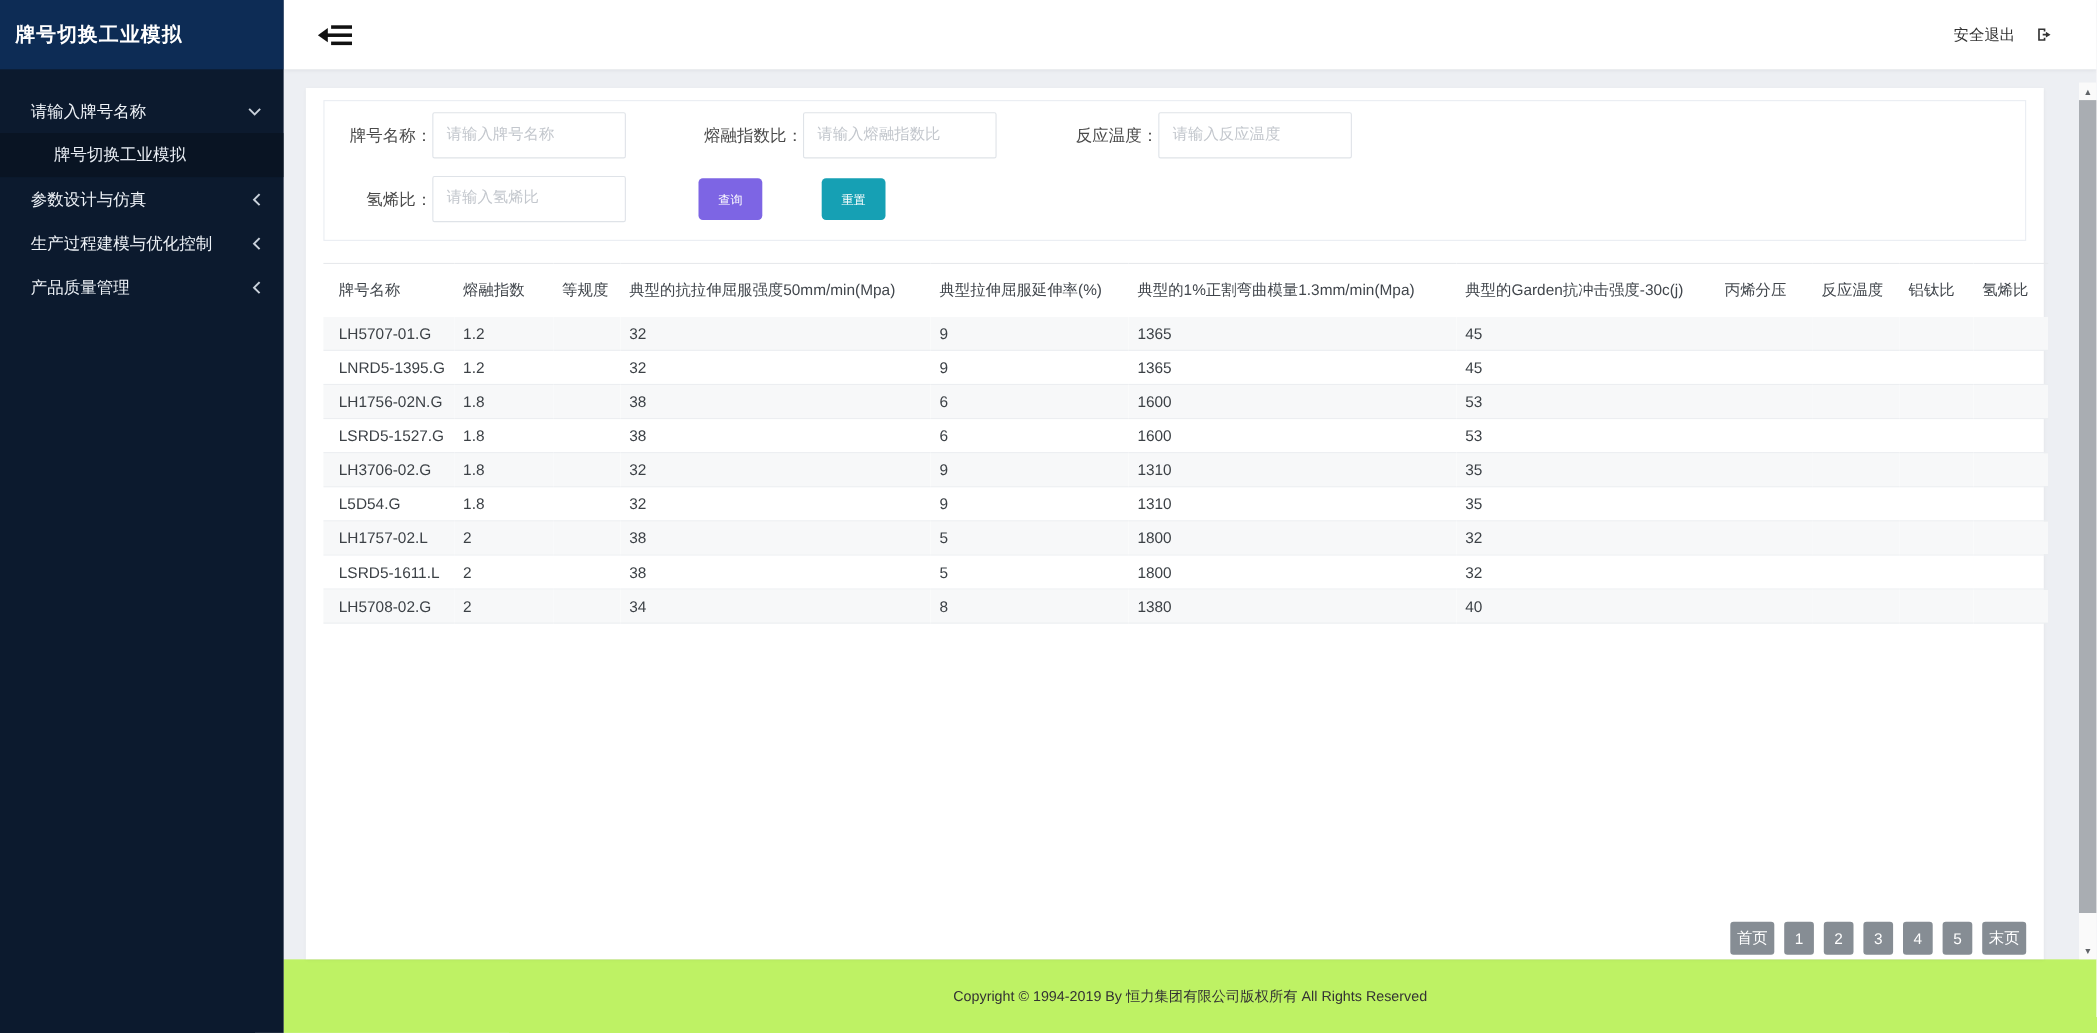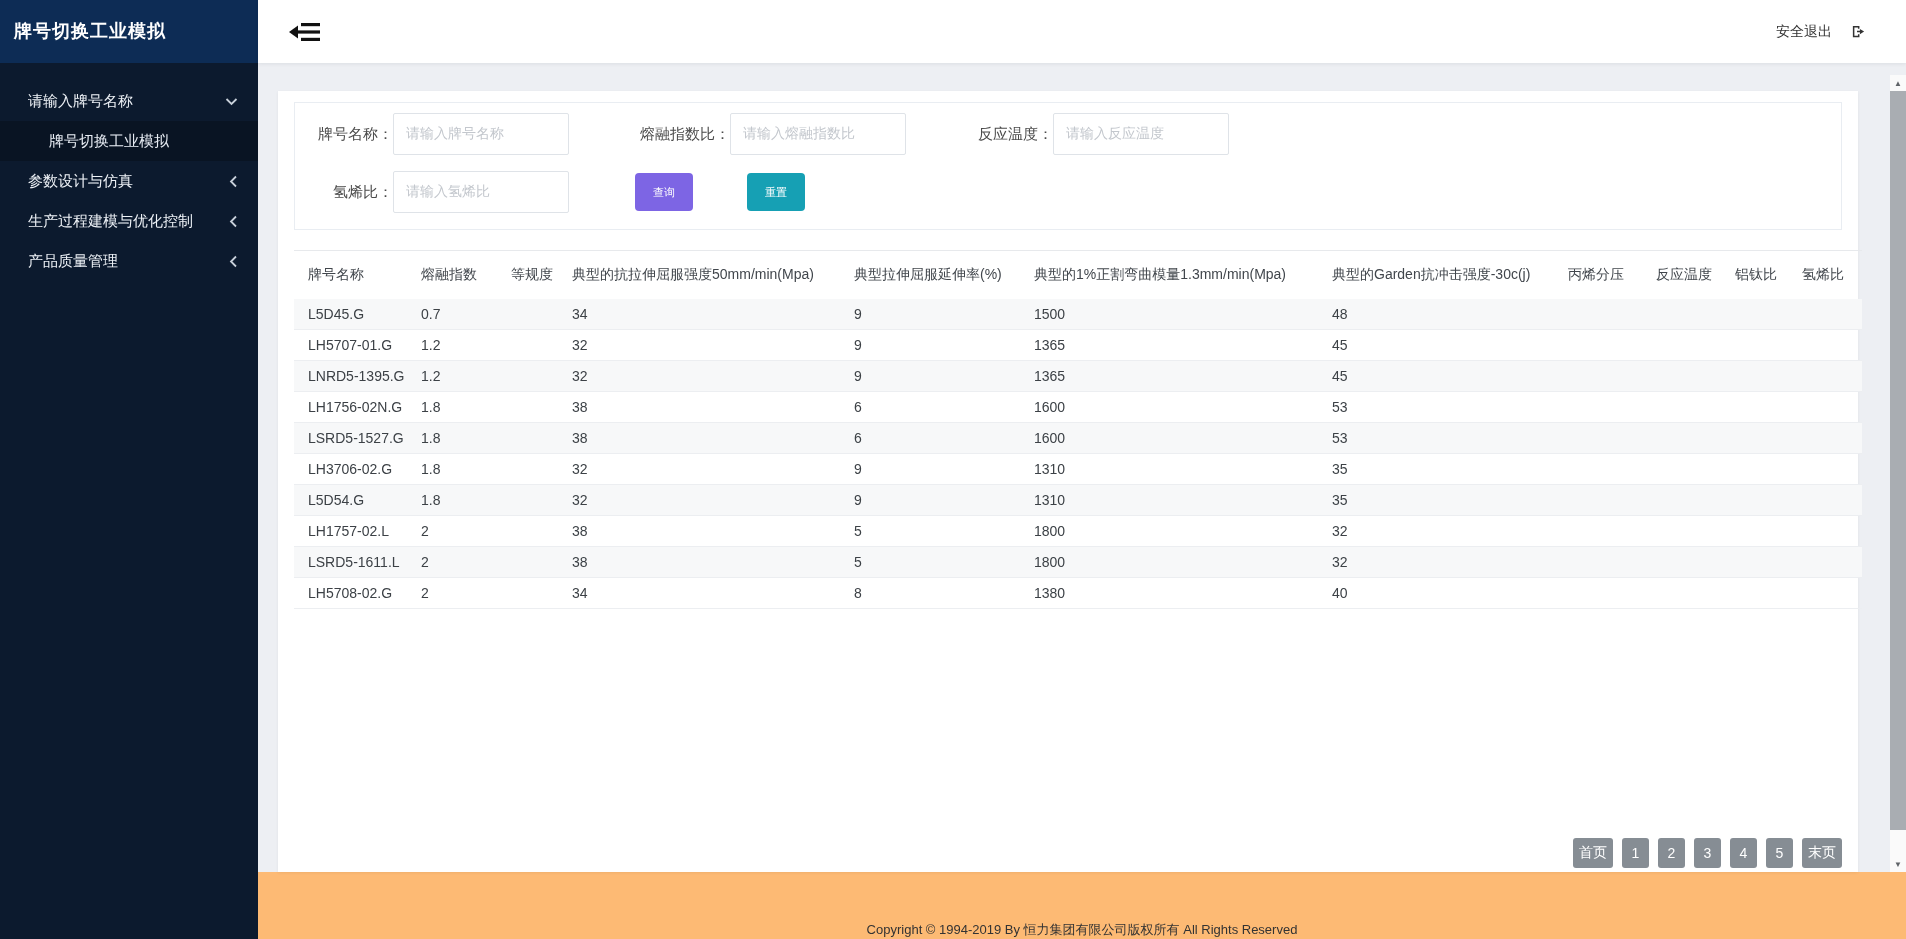--- a/index.html
+++ b/index.html
@@ -25,21 +25,21 @@
 
   
   .main{flex:1;display:flex;flex-direction:column;height:939px;min-width:0;}
   .topbar{height:63px;flex:0 0 63px;background:#fff;display:flex;align-items:center;
     justify-content:space-between;padding:0 22px 0 30px;box-shadow:0 1px 4px rgba(0,21,41,.08);
     position:relative;z-index:3;}
   .toggle{display:flex;align-items:center;cursor:pointer;}
   .logout{display:flex;align-items:center;gap:19px;font-size:14px;color:#333;cursor:pointer;margin-right:18px;}
 
   .content{flex:1;position:relative;background:#edeff3;min-height:0;}
-  .card{position:absolute;left:20px;top:28px;width:1580px;bottom:0;background:#fff;
+  .card{position:absolute;left:20px;top:17px;width:1580px;bottom:0;background:#fff;
     box-shadow:0 1px 3px rgba(0,0,0,.06);display:flex;flex-direction:column;}
 
   
   .searchbox{margin:11px 16px 0 16px;border:1px solid #e9edf2;padding:10px 0 0 16px;}
   .form-row{display:flex;align-items:center;margin-bottom:16px;}
   .fg{display:flex;align-items:center;}
   .lbl{font-size:15px;color:#4a4a4a;width:82px;text-align:right;white-space:nowrap;}
   .fg-wide .lbl{width:96px;}
   .inp{width:176px;height:42px;border:1px solid #dfe3e8;border-radius:2px;padding:0 12px;
     font-size:14px;color:#333;outline:none;font-family:Liberation Mono, monospace;}
@@ -66,21 +66,21 @@
 
   
   .scrollbar{position:absolute;right:0;top:12px;bottom:0;width:16px;background:#fafafa;}
   .sb-arrow{position:absolute;left:0;width:16px;height:16px;font-size:8px;color:#606468;
     display:flex;align-items:center;justify-content:center;cursor:pointer;}
   .sb-arrow.up{top:0;}
   .sb-arrow.down{bottom:0;}
   .sb-thumb{position:absolute;left:0;top:16px;bottom:42px;width:16px;background:#a9adb2;cursor:pointer;}
 
   
-  .footer{height:67px;flex:0 0 67px;background:#fdba74;display:flex;align-items:flex-end;
+  .footer{height:67px;flex:0 0 67px;background:#bef264;display:flex;align-items:center;
     justify-content:center;font-size:13px;color:#333;}
 </style>
 </head>
 <body>
 
 <div class="app">
 
   <aside class="sidebar">
     <div class="logo">牌号切换工业模拟</div>
     <nav class="menu" id="menu">
@@ -194,33 +194,20 @@
                 <th>典型的1%正割弯曲模量1.3mm/min(Mpa)</th>
                 <th>典型的Garden抗冲击强度-30c(j)</th>
                 <th>丙烯分压</th>
                 <th>反应温度</th>
                 <th>铝钛比</th>
                 <th>氢烯比</th>
               </tr>
             </thead>
           <tbody id="tbody">
               <tr>
-                <td>L5D45.G</td>
-                <td>0.7</td>
-                <td></td>
-                <td>34</td>
-                <td>9</td>
-                <td>1500</td>
-                <td>48</td>
-                <td></td>
-                <td></td>
-                <td></td>
-                <td></td>
-              </tr>
-              <tr>
                 <td>LH5707-01.G</td>
                 <td>1.2</td>
                 <td></td>
                 <td>32</td>
                 <td>9</td>
                 <td>1365</td>
                 <td>45</td>
                 <td></td>
                 <td></td>
                 <td></td>

